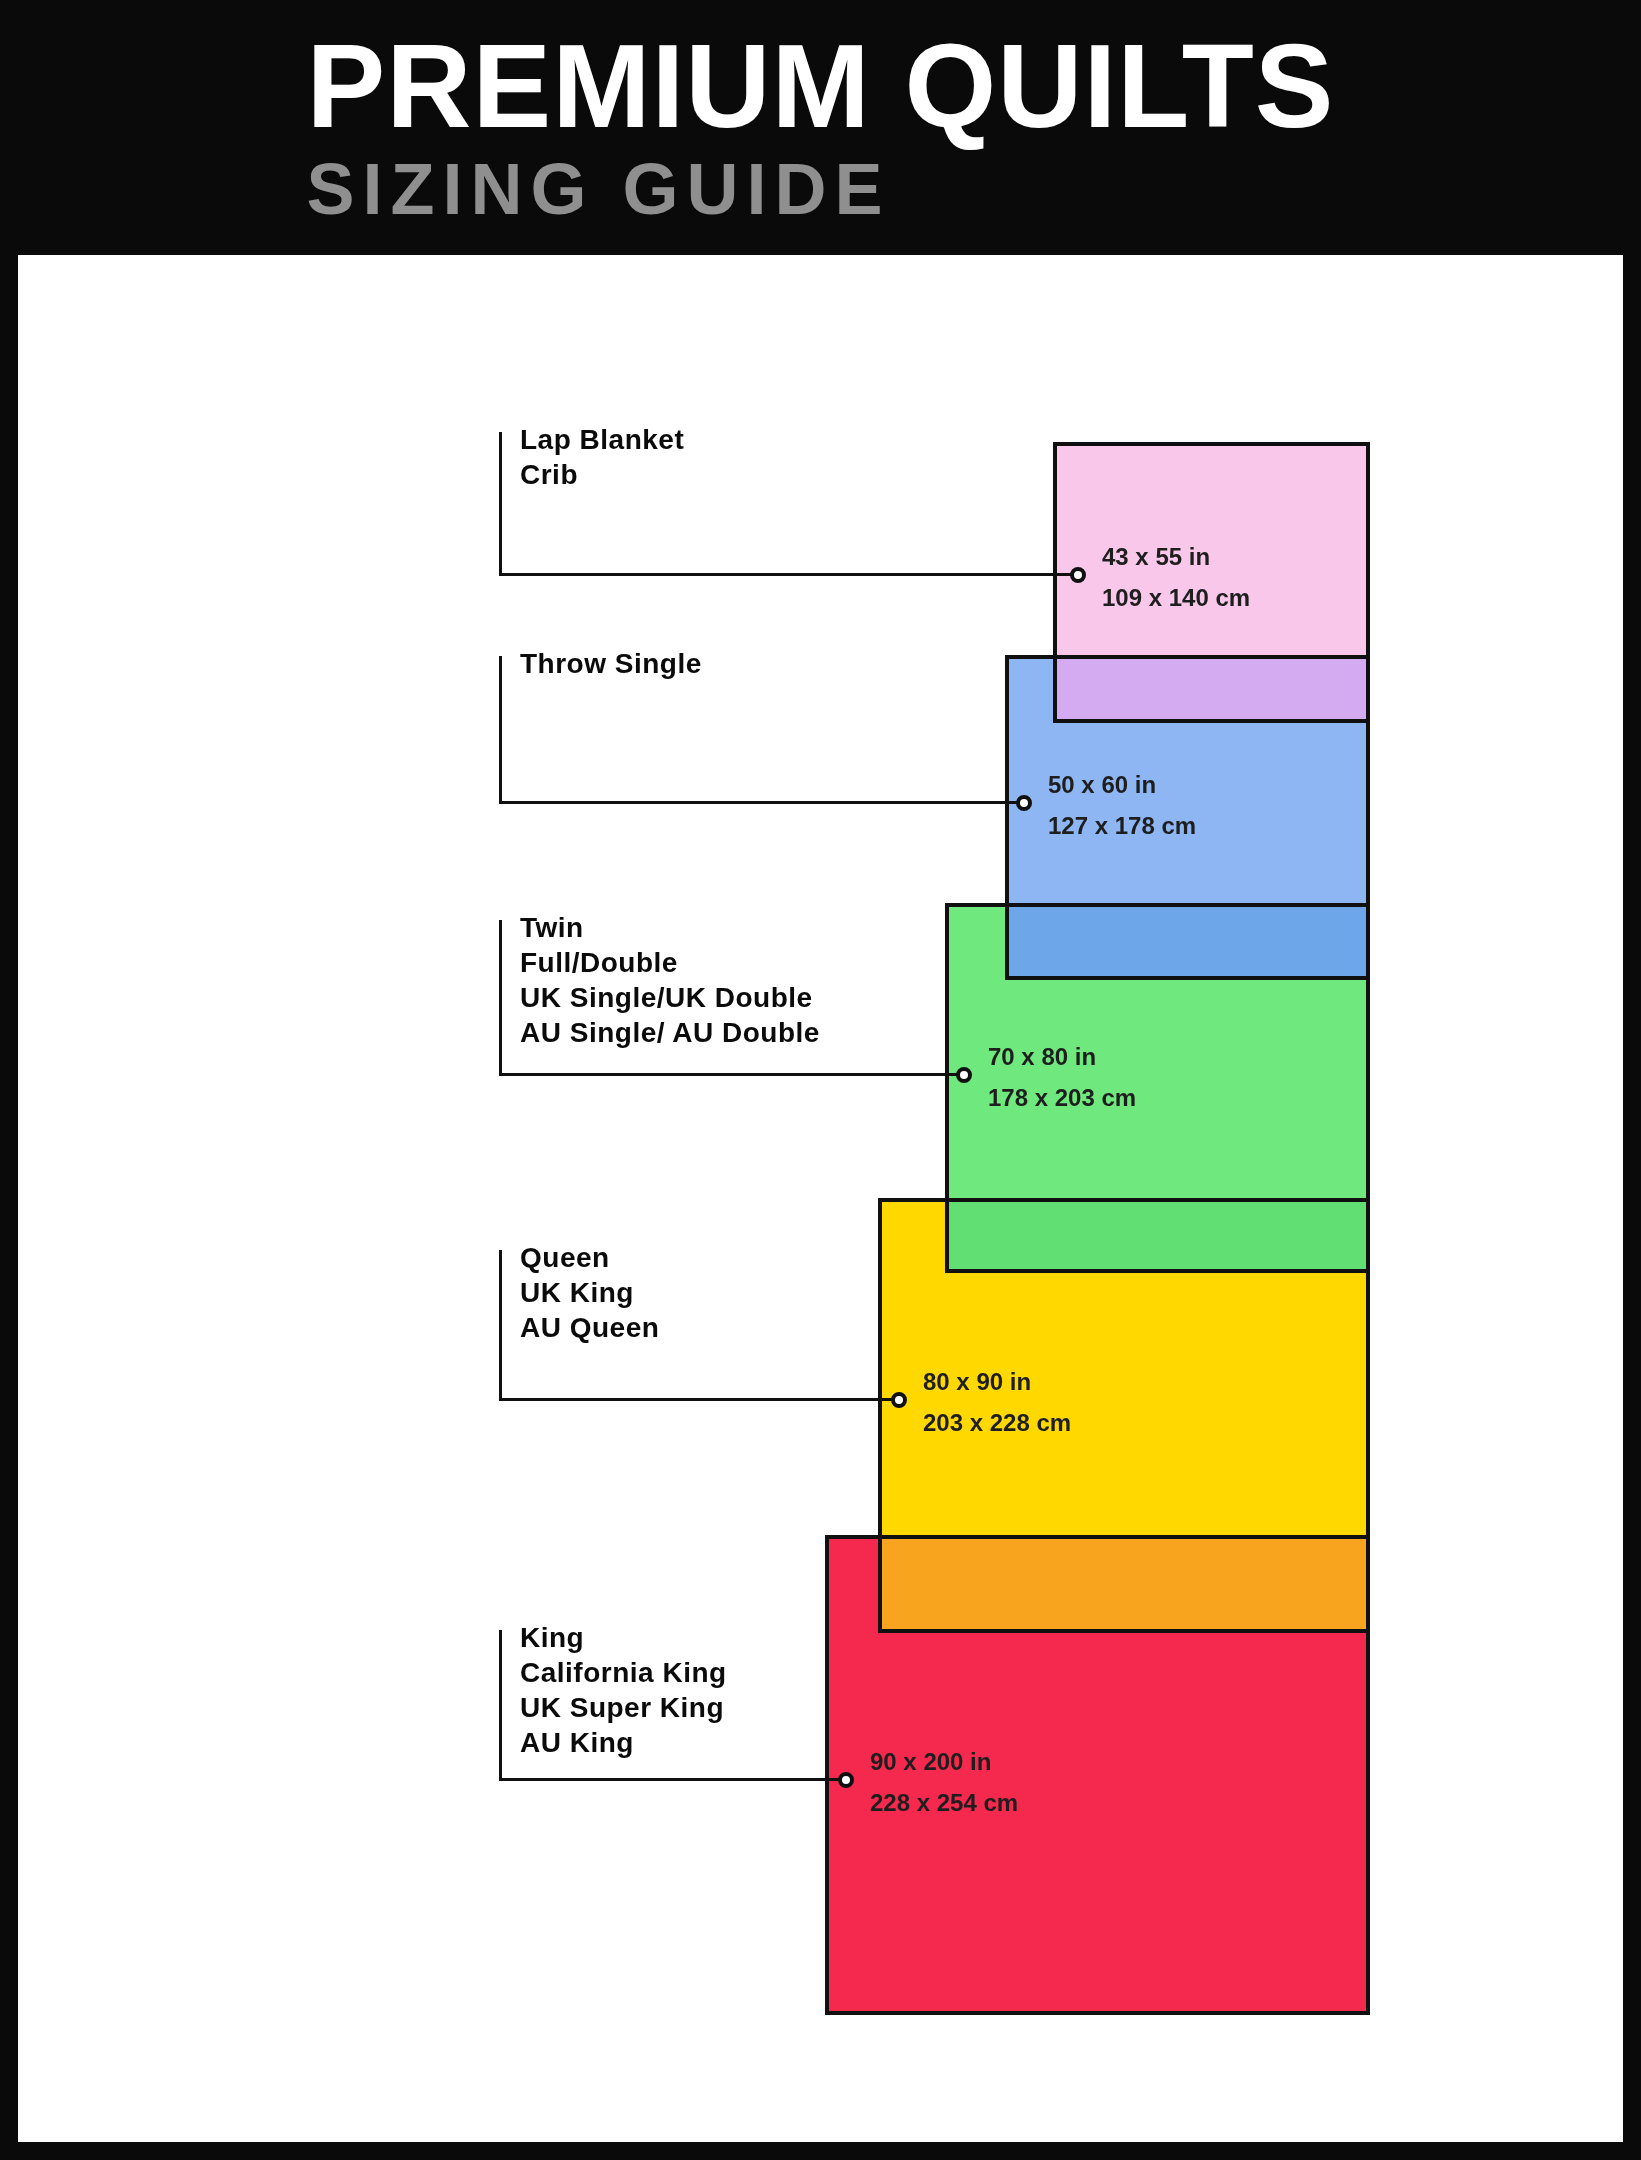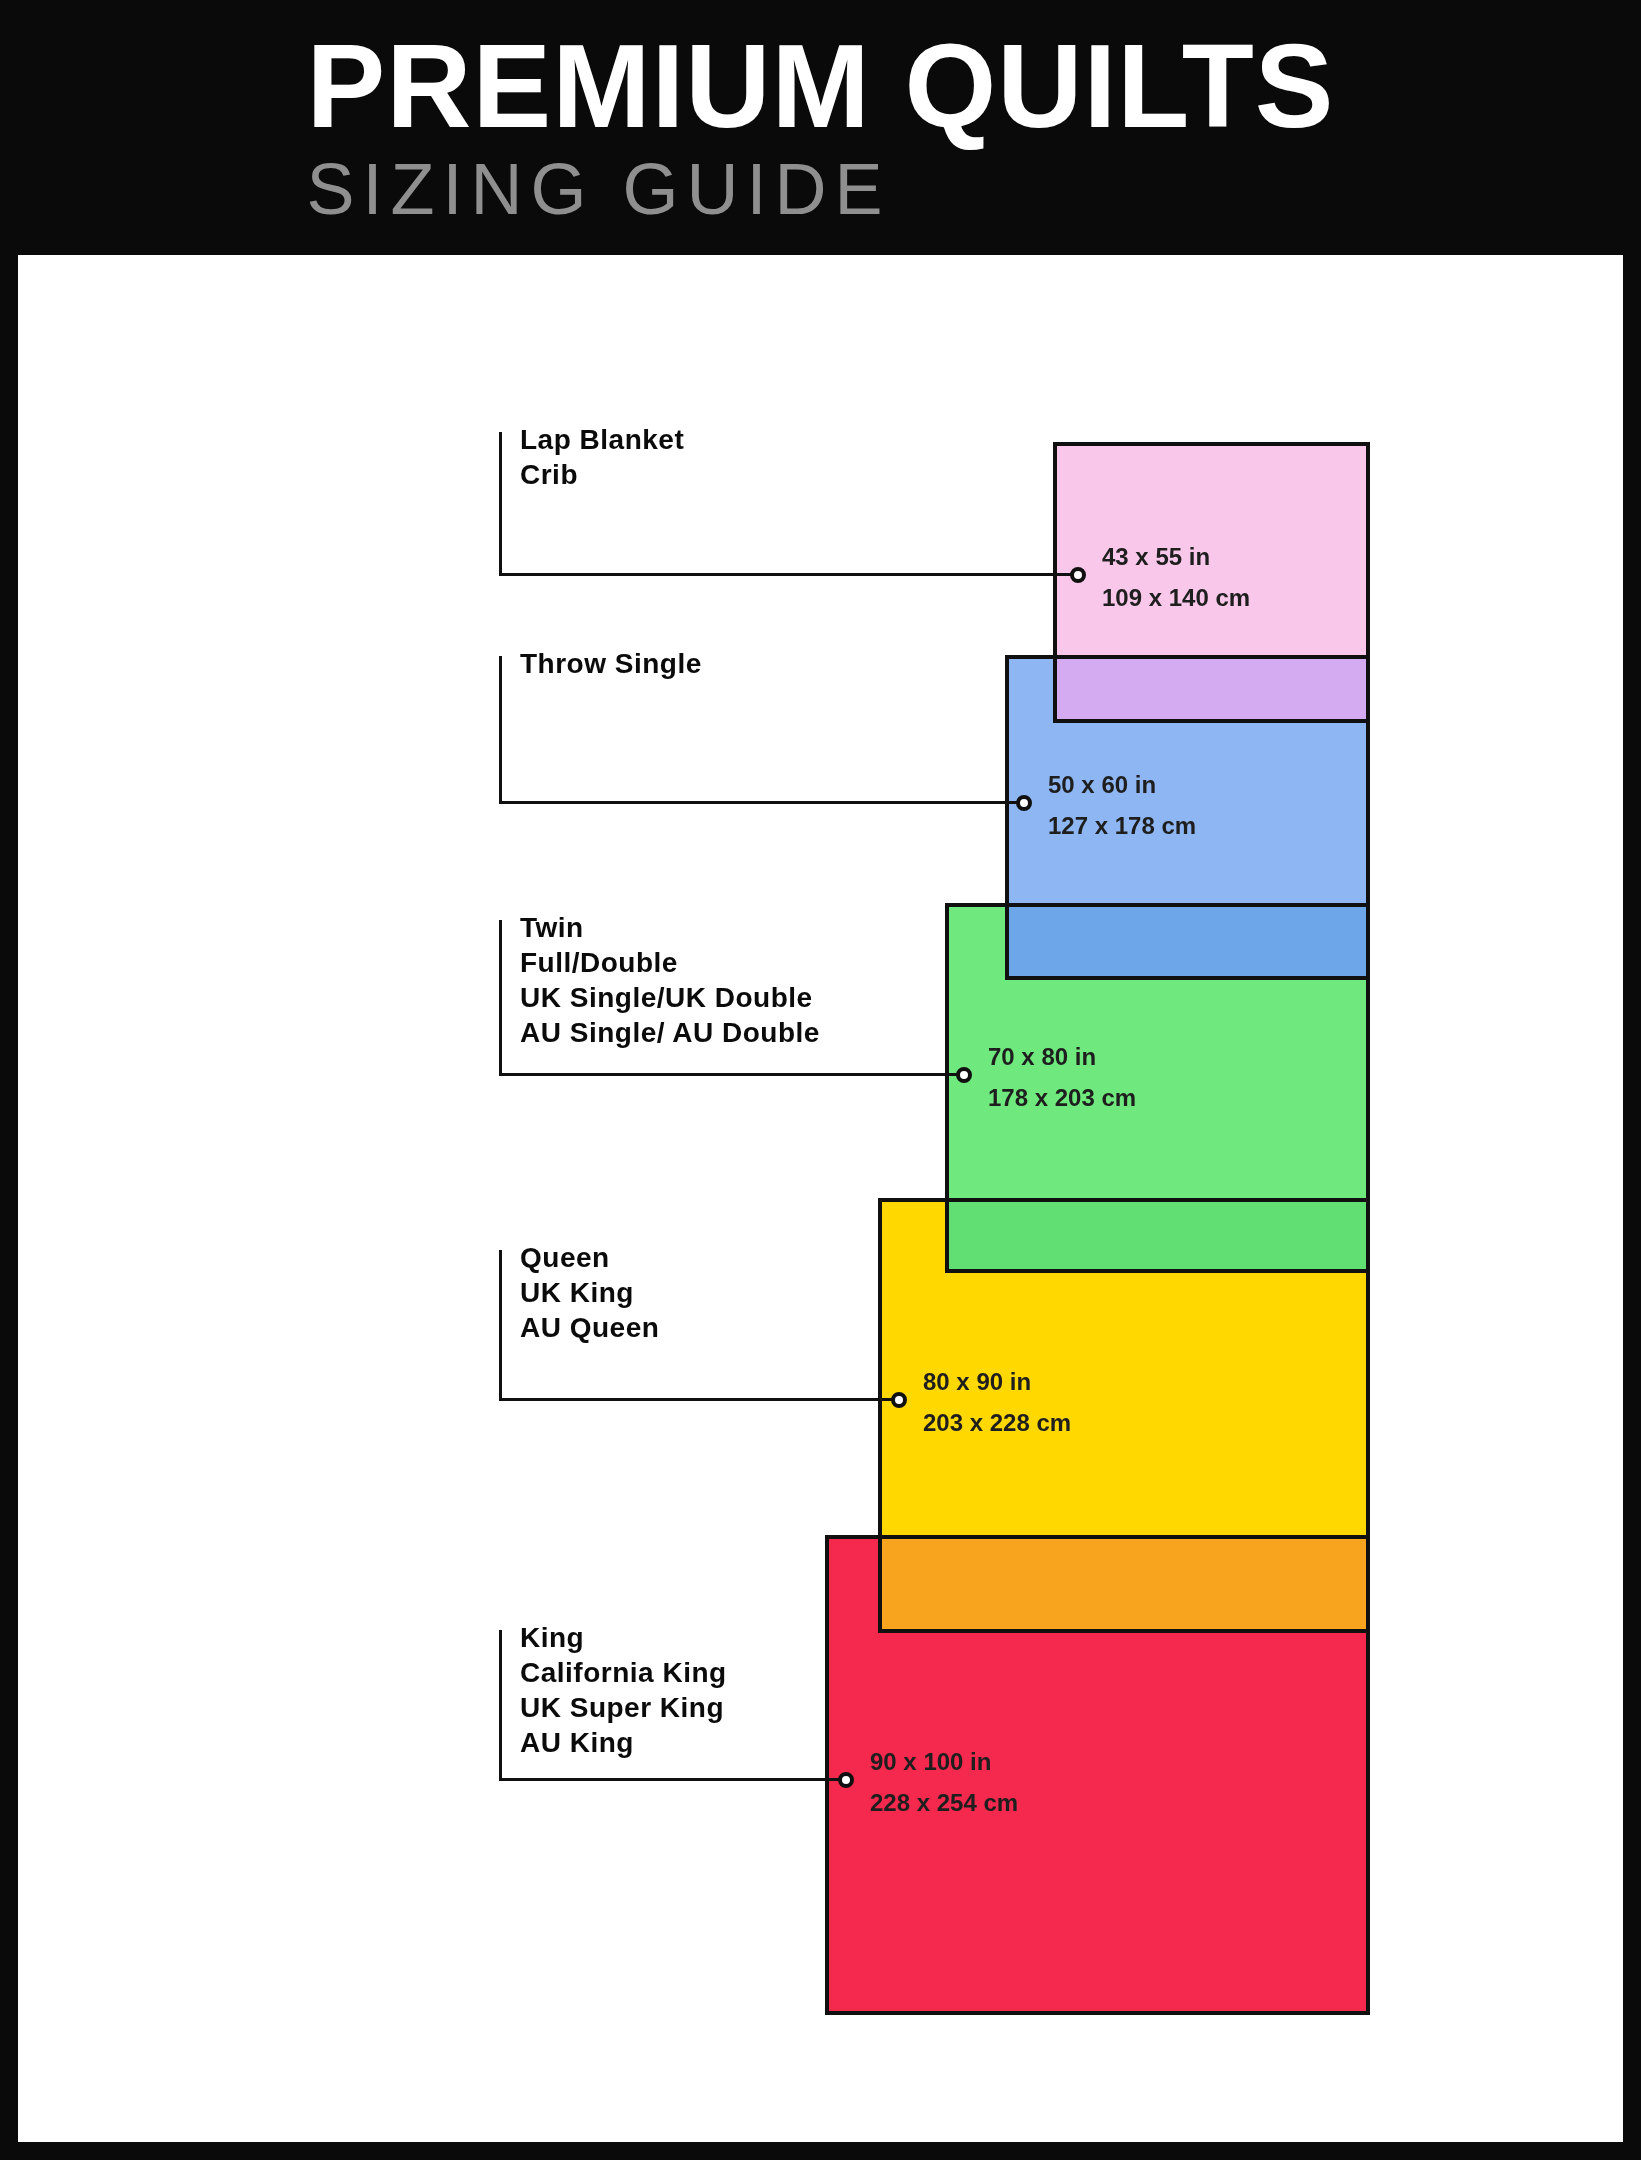--- a/index.html
+++ b/index.html
@@ -18,21 +18,21 @@
     margin: 0;
     font-size: 118px;
     line-height: 1.02;
     font-weight: 800;
     letter-spacing: 1px;
     color: #ffffff;
   }
   .subtitle {
     margin-top: 2px;
     font-size: 72px;
-    font-weight: 400;
+    font-weight: 700;
     letter-spacing: 8px;
     color: #8f8f8f;
   }
   
   .panel {
     position: absolute;
     left: 18px; right: 18px; top: 255px; bottom: 18px;
     background: #ffffff;
     z-index: 0;
   }
@@ -199,17 +199,17 @@
   <div class="labels c5-labels">
     <div>King</div>
     <div>California King</div>
     <div>UK Super King</div>
     <div>AU King</div>
   </div>
   <div class="vline c5-vline"></div>
   <div class="hline c5-hline"></div>
   <div class="dot c5-dot"></div>
   <div class="sizes c5-sizes">
-    <div>90 x 100 in</div>
+    <div>90 x 200 in</div>
     <div>228 x 254 cm</div>
   </div>
 
 </div>
 
 </body></html>

